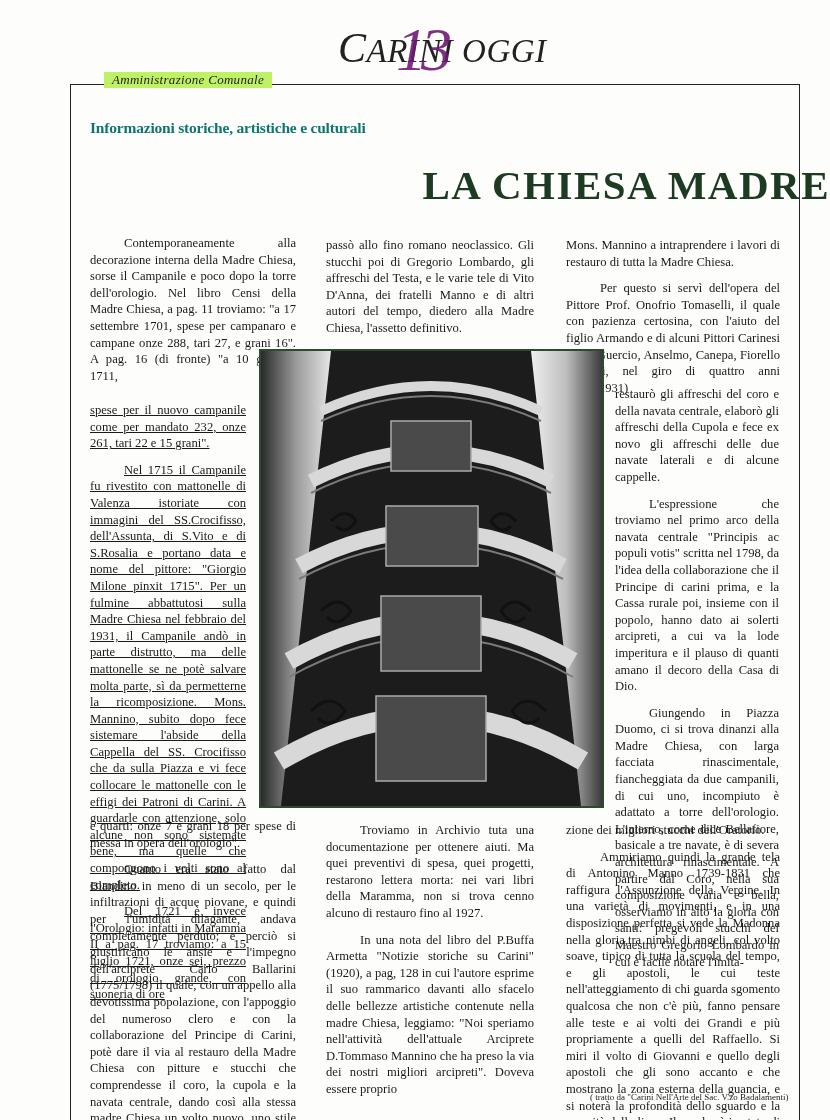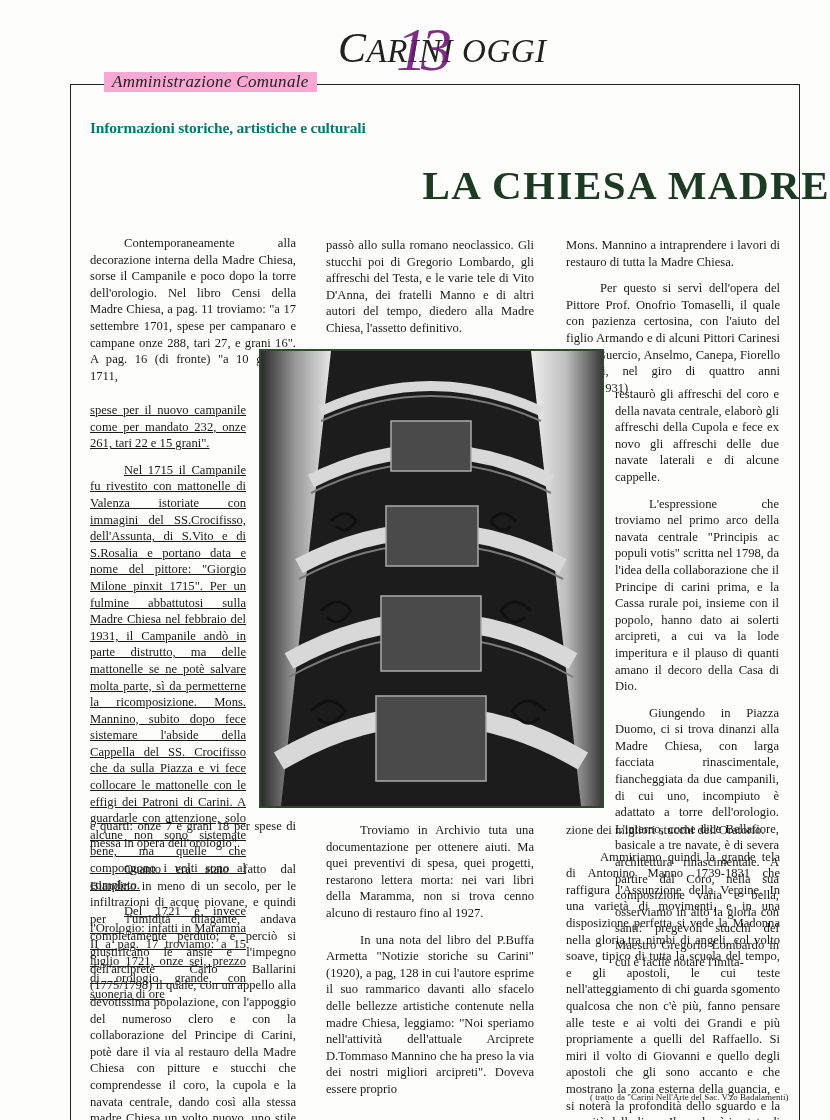--- a/index.html
+++ b/index.html
@@ -15,22 +15,22 @@
   .logo-text .cap { font-size:42px; }
   .logo-num {
     position:absolute; left:76px; top:-6px; font-family:"Liberation Serif", serif;
     font-style:italic; font-size:62px; color:#701a75; opacity:0.9; letter-spacing:-6px;
   }
   .frame {
     position:absolute; left:70px; top:84px; width:728px; height:1060px;
     border-left:1.5px solid #222; border-right:1.5px solid #222; border-top:1.5px solid #222;
   }
   .frame-label {
-    position:absolute; left:104px; top:72px; background:#f9a8d4; padding:0 8px;
-    font-family:"Liberation Serif", serif; font-style:italic; font-size:17px; color:#222;
+    position:absolute; left:104px; top:72px; background:#bef264; padding:0 8px;
+    font-family:"Liberation Serif", serif; font-style:italic; font-size:13px; color:#222;
     letter-spacing:0.3px;
   }
   .section-header {
     position:absolute; left:90px; top:119px; font-family:"Liberation Serif", serif;
     font-weight:bold; font-size:15.5px; color:#0f766e; letter-spacing:-0.2px;
   }
   .page-title {
     position:absolute; left:0; width:830px; top:161px; text-align:right;
     font-family:"Liberation Serif", serif; font-weight:bold; font-size:41px;
     color:#1d3a22; letter-spacing:1.5px;
@@ -78,21 +78,21 @@
   <p class="noindent">spese per il nuovo campanile come per mandato 232, onze 261, tari 22 e 15 grani".</p>
   <p>Nel 1715 il Campanile fu rivestito con mattonelle di Valenza istoriate con immagini del SS.Crocifisso, dell'Assunta, di S.Vito e di S.Rosalia e portano data e nome del pittore: "Giorgio Milone pinxit 1715". Per un fulmine abbattutosi sulla Madre Chiesa nel febbraio del 1931, il Campanile andò in parte distrutto, ma delle mattonelle se ne potè salvare molta parte, sì da permetterne la ricomposizione. Mons. Mannino, subito dopo fece sistemare l'abside della Cappella del SS. Crocifisso che da sulla Piazza e vi fece collocare le mattonelle con le effigi dei Patroni di Carini. A guardarle con attenzione, solo alcune non sono sistemate bene, ma quelle che compongono i volti sono al completo.</p>
   <p>Del 1721 è invece l'Orologio: infatti in Maramma II a pag. 17 troviamo: a 15 luglio 1721, onze sei, prezzo di orologio grande, con suoneria di ore</p>
 </div>
 <div class="col c1-bottom">
   <p class="noindent">e quarti: onze 7 e grani 18 per spese di messa in opera dell'orologio".</p>
   <p>Quanto era stato fatto dal Blandino in meno di un secolo, per le infiltrazioni di acque piovane, e quindi per l'umidità dilagante, andava completamente perduto; e perciò si giustificano le ansie e l'impegno dell'arciprete Carlo Ballarini (1775/1798) il quale, con un appello alla devotissima popolazione, con l'appoggio del numeroso clero e con la collaborazione del Principe di Carini, potè dare il via al restauro della Madre Chiesa con pitture e stucchi che comprendesse il coro, la cupola e la navata centrale, dando così alla stessa madre Chiesa un volto nuovo, uno stile nuovo. Infatti da uno stile di basso barocco di cui erano esempio i vari rabeschi e le pitture in bianco e nero, si</p>
 </div>
 
 <div class="col c2-top">
-  <p class="noindent">passò allo sulla romano neoclassico. Gli stucchi poi di Gregorio Lombardo, gli affreschi del Testa, e le varie tele di Vito D'Anna, dei fratelli Manno e di altri autori del tempo, diedero alla Madre Chiesa, l'assetto definitivo.</p>
+  <p class="noindent">passò allo fino romano neoclassico. Gli stucchi poi di Gregorio Lombardo, gli affreschi del Testa, e le varie tele di Vito D'Anna, dei fratelli Manno e di altri autori del tempo, diedero alla Madre Chiesa, l'assetto definitivo.</p>
   <p>Purtroppo però, l'umidità doveva avere ancora la sua parte; e difatti nel</p>
 </div>
 <div class="col c2-bottom">
   <p>Troviamo in Archivio tuta una documentazione per ottenere aiuti. Ma quei preventivi di spesa, quei progetti, restarono lettera morta: nei vari libri della Maramma, non si trova cenno alcuno di restauro fino al 1927.</p>
   <p>In una nota del libro del P.Buffa Armetta "Notizie storiche su Carini"(1920), a pag, 128 in cui l'autore esprime il suo rammarico davanti allo sfacelo delle bellezze artistiche contenute nella madre Chiesa, leggiamo: "Noi speriamo nell'attività dell'attuale Arciprete D.Tommaso Mannino che ha preso la via dei nostri migliori arcipreti". Doveva essere proprio</p>
 </div>
 
 <div class="col c3-top">
   <p class="noindent">Mons. Mannino a intraprendere i lavori di restauro di tutta la Madre Chiesa.</p>
   <p>Per questo si servì dell'opera del Pittore Prof. Onofrio Tomaselli, il quale con pazienza certosina, con l'aiuto del figlio Armando e di alcuni Pittori Carinesi come Guercio, Anselmo, Canepa, Fiorello e altri, nel giro di quattro anni (1927/1931)</p>

